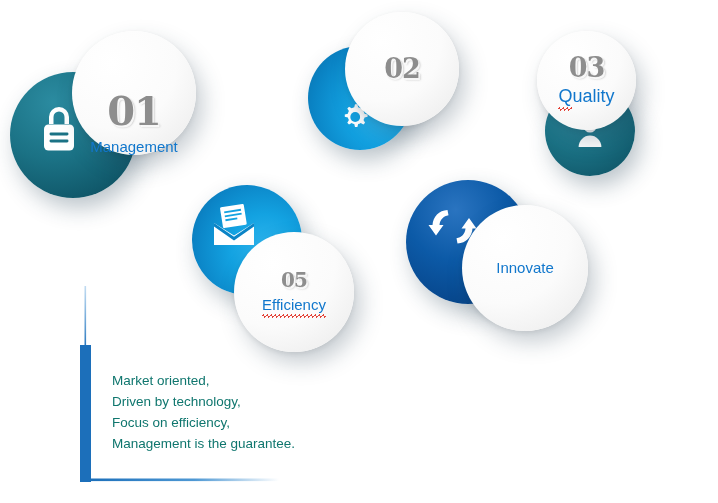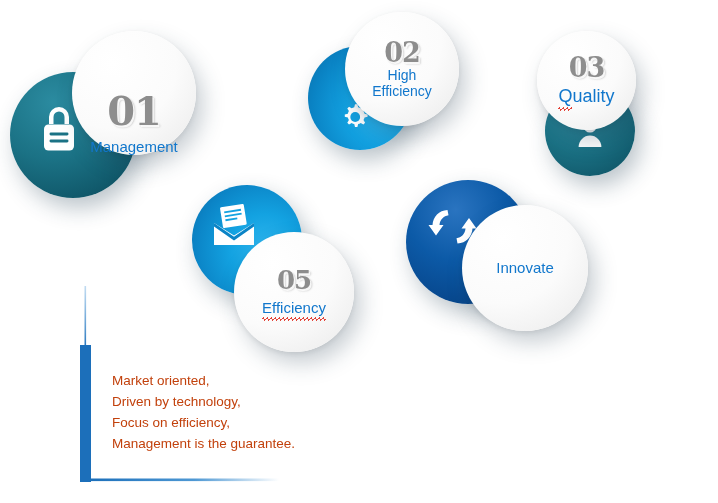--- a/index.html
+++ b/index.html
@@ -95,21 +95,21 @@
   }
 
   
   #bracket { position: absolute; left: 0; top: 0; }
 
   .quote-text {
     position: absolute;
     left: 112px;
     top: 370px;
     width: 330px;
-    color: #c2410c;
+    color: #0f766e;
     font-family: "Liberation Sans", sans-serif;
     font-size: 13.5px;
     line-height: 21px;
     white-space: pre-line;
   }
 </style>
 </head>
 <body>
 
 <div id="stage">
@@ -136,22 +136,20 @@
     <span class="glyph" style="left:30px; top:54px;">
       <svg width="34" height="34" viewBox="0 0 34 34" xmlns="http://www.w3.org/2000/svg">
         <path fill="#ffffff" d="M17 4.2 l2.4 0 0.75 3.05 a9.6 9.6 0 0 1 2.55 1.06 l2.7-1.6 1.7 1.7 -1.6 2.7 a9.6 9.6 0 0 1 1.06 2.55 l3.05 0.75 0 2.4 -3.05 0.75 a9.6 9.6 0 0 1-1.06 2.55 l1.6 2.7 -1.7 1.7 -2.7-1.6 a9.6 9.6 0 0 1-2.55 1.06 l-0.75 3.05 -2.4 0 -0.75-3.05 a9.6 9.6 0 0 1-2.55-1.06 l-2.7 1.6 -1.7-1.7 1.6-2.7 a9.6 9.6 0 0 1-1.06-2.55 l-3.05-0.75 0-2.4 3.05-0.75 a9.6 9.6 0 0 1 1.06-2.55 l-1.6-2.7 1.7-1.7 2.7 1.6 a9.6 9.6 0 0 1 2.55-1.06 Z"></path>
         <circle cx="17.2" cy="17" r="4.9" fill="#12a0e0"></circle>
       </svg>
     </span>
   </div>
 
   <div class="label-circle" style="left:345px; top:12px; width:114px; height:114px;">
     <span class="num" style="font-size:27px; margin-bottom:2px;">02</span>
-    <span class="cap" style="font-size:14px;">High
-Efficiency</span>
   </div>
 
   <div class="icon-circle" style="left:545px; top:86px; width:90px; height:90px;
               background: radial-gradient(circle at 36% 26%, #2d8ca1 0%, #1b7285 46%, #125c6e 78%, #0d4354 100%);">
     <span class="glyph" style="left:32px; top:32px;">
       <svg width="26" height="30" viewBox="0 0 26 30" xmlns="http://www.w3.org/2000/svg">
         <circle cx="13" cy="8.2" r="6.4" fill="#ffffff"></circle>
         <path d="M1.6 29 A11.4 11.4 0 0 1 24.4 29 Z" fill="#ffffff"></path>
       </svg>
     </span>
@@ -172,21 +170,21 @@
           <rect x="14.5" y="11" width="17" height="1.9" fill="#13a2e1"></rect>
           <rect x="14.5" y="15" width="12" height="1.9" fill="#13a2e1"></rect>
         </g>
         <path d="M3 20 L23 32.5 L43 20 L43 42 L3 42 Z" fill="#ffffff"></path>
         <path d="M3 20 L23 33.8 L43 20 L43 23.6 L23 37.4 L3 23.6 Z" fill="#0b84c6"></path>
       </svg>
     </span>
   </div>
 
   <div class="label-circle" style="left:234px; top:232px; width:120px; height:120px;">
-    <span class="num" style="font-size:26px; margin-bottom:6px;">05</span>
+    <span class="num" style="font-size:20px; margin-bottom:6px;">05</span>
     <span class="cap squiggle" style="font-size:15px;">Efficiency</span>
   </div>
 
   <div class="icon-circle" style="left:406px; top:180px; width:124px; height:124px;
               background: radial-gradient(circle at 40% 24%, #2a74c0 0%, #0c5aa7 42%, #084a91 72%, #053c79 100%);">
     <span class="glyph" style="left:22px; top:24px;">
       <svg width="50" height="46" viewBox="0 0 50 46" xmlns="http://www.w3.org/2000/svg">
 
         <path fill="#ffffff" d="M19.5 6 C11 6.5 5 12.5 4.5 21 L0.5 21 L8 31.5 L15.5 21 L11.5 21 C12 15.5 15.5 12 20.5 11.2 Z"></path>
 

